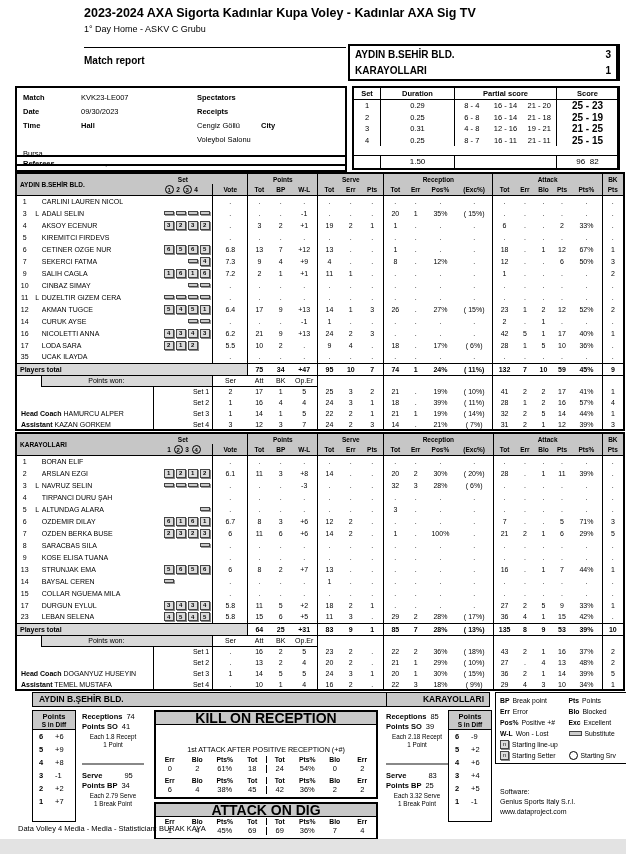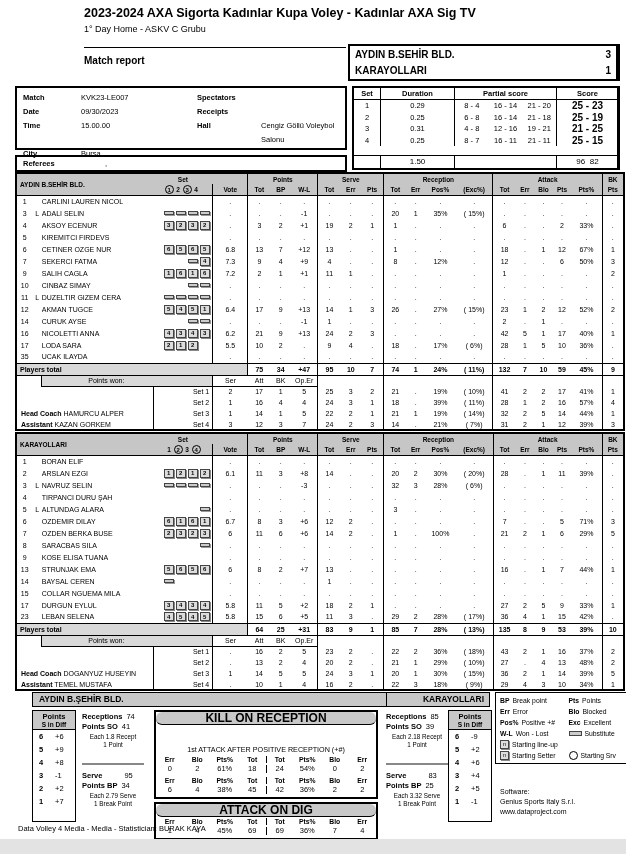--- a/index.html
+++ b/index.html
@@ -12,21 +12,21 @@
   .title { left:84px; top:6px; font-size:12.5px; font-weight:bold; white-space:nowrap; }
   .subtitle { left:84px; top:24px; font-size:9px; }
   .report-line { left:84px; top:47px; width:262px; border-top:1.5px solid #000; }
   .report-label { left:84px; top:55px; font-size:10px; font-weight:bold; }
   .scoreboard { left:348px; top:44px; width:272px; height:37px; border:2px solid #000; border-right-width:4px; }
   .sb-row { display:flex; justify-content:space-between; align-items:center; height:16px; padding:0 5px; }
   .sb-name { font-size:10px; font-weight:bold; }
   .sb-score { font-size:10px; font-weight:bold; }
 
   
-  .infobox { left:15px; top:86px; width:332px; height:64px; border:2px solid #000; padding:3px 0 0 6px; }
+  .infobox { left:15px; top:86px; width:332px; height:80px; border:2px solid #000; padding:3px 0 0 6px; }
   .info-grid { display:grid; grid-template-columns:58px 116px 64px auto; font-size:7.5px; line-height:14px; }
   .ilab { font-weight:bold; }
   .refbox { left:15px; top:155px; width:332px; height:17px; border:2px solid #000; font-size:7.5px; line-height:13px; padding-left:6px; }
   .refbox .rlab { font-weight:bold; display:inline-block; width:80px; }
 
   
   .setbox { left:352px; top:86px; width:268px; height:84px; border:2px solid #000; border-right-width:3px; font-size:7.5px; }
   .set-hdr, .set-row, .set-total { display:grid; grid-template-columns:26px 74px 102px 62px; }
   .set-hdr { font-weight:bold; height:12px; line-height:11px; border-bottom:1px solid #000; text-align:center; }
   .set-row { height:11.5px; line-height:11.5px; text-align:center; }
@@ -74,21 +74,21 @@
   .sd-row { display:flex; font-size:7.5px; line-height:13px; padding-left:6px; gap:8px; }
   .sd-row .sn { font-weight:bold; width:8px; }
   .statcol { width:78px; padding:2px 0 0 6px; font-size:7.5px; }
   .statcol.right { width:70px; padding-left:8px; }
   .stat-line { display:flex; gap:4px; line-height:10px; }
   .stat-line .sl { font-weight:bold; }
   .stat-note { font-size:6.3px; text-align:center; width:62px; margin-top:1px; line-height:8px; }
   .stat-div { width:62px; border-top:2px solid #888; margin:14px 0 6px 0; }
   .killwrap { width:224px; }
   .killbox, .digbox { border:2px solid #000; }
-  .kill-title, .dig-title { background:#c8c8c8; border-bottom:1.5px solid #000; text-align:center; font-weight:bold; font-size:12px; line-height:12px;border-radius:6px; }
+  .kill-title, .dig-title { background:#c8c8c8; border-bottom:1.5px solid #000; text-align:center; font-weight:bold; font-size:14px; line-height:12px; }
   .sec-title { text-align:center; font-size:7.2px; line-height:11px; margin-top:19px; }
   .krow { display:grid; grid-template-columns:repeat(8,1fr); text-align:center; position:relative; }
   .krow.h { font-weight:bold; font-size:6.8px; line-height:9px; }
   .krow.v { font-size:7.5px; line-height:10px; margin-bottom:2px; }
   .kdiv { position:absolute; left:50%; top:1px; bottom:1px; border-left:1.5px solid #000; }
   .digbox { margin-top:3px; }
   .legend { position:absolute; left:463px; top:0px; width:147px; border:1.5px solid #000; padding:3px 4px; font-size:6.8px; }
   .lg-grid { display:grid; grid-template-columns:1fr 1fr; row-gap:2px; }
   .lg-item { display:flex; gap:3px; align-items:center; line-height:9px; }
   .lg-ab { font-weight:bold; }
@@ -124,21 +124,20 @@
     <div class="info-grid">
       <span class="ilab">Match</span>
       <span>KVK23-LE007</span>
       <span class="ilab">Spectators</span>
       <span></span>
       <span class="ilab">Date</span>
       <span>09/30/2023</span>
       <span class="ilab">Receipts</span>
       <span></span>
       <span class="ilab">Time</span>
-      <span>15.00.00</span>
       <span class="ilab">Hall</span>
       <span>Cengiz Göllü Voleybol Salonu</span>
       <span class="ilab">City</span>
       <span>Bursa</span>
       <span></span>
         <span></span>
     </div>
   </div>
 
   <div class="abs refbox">

